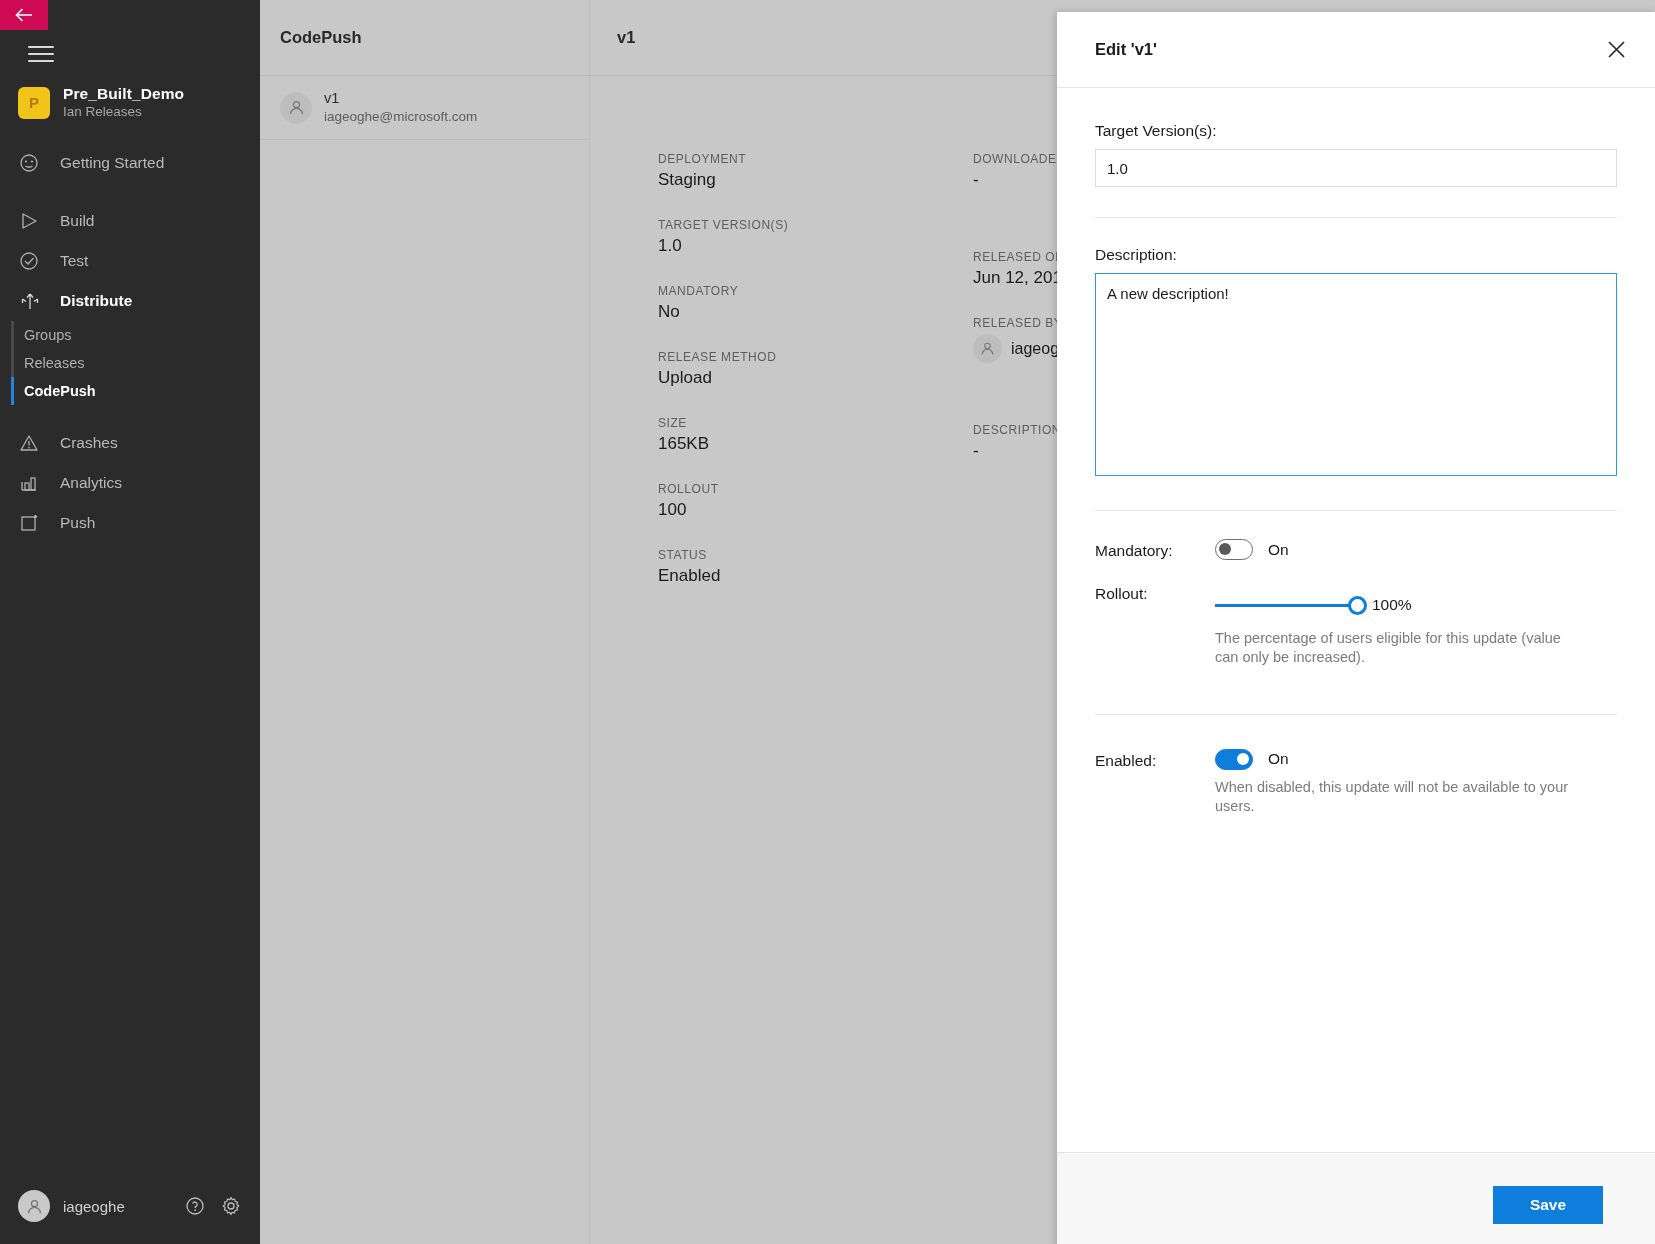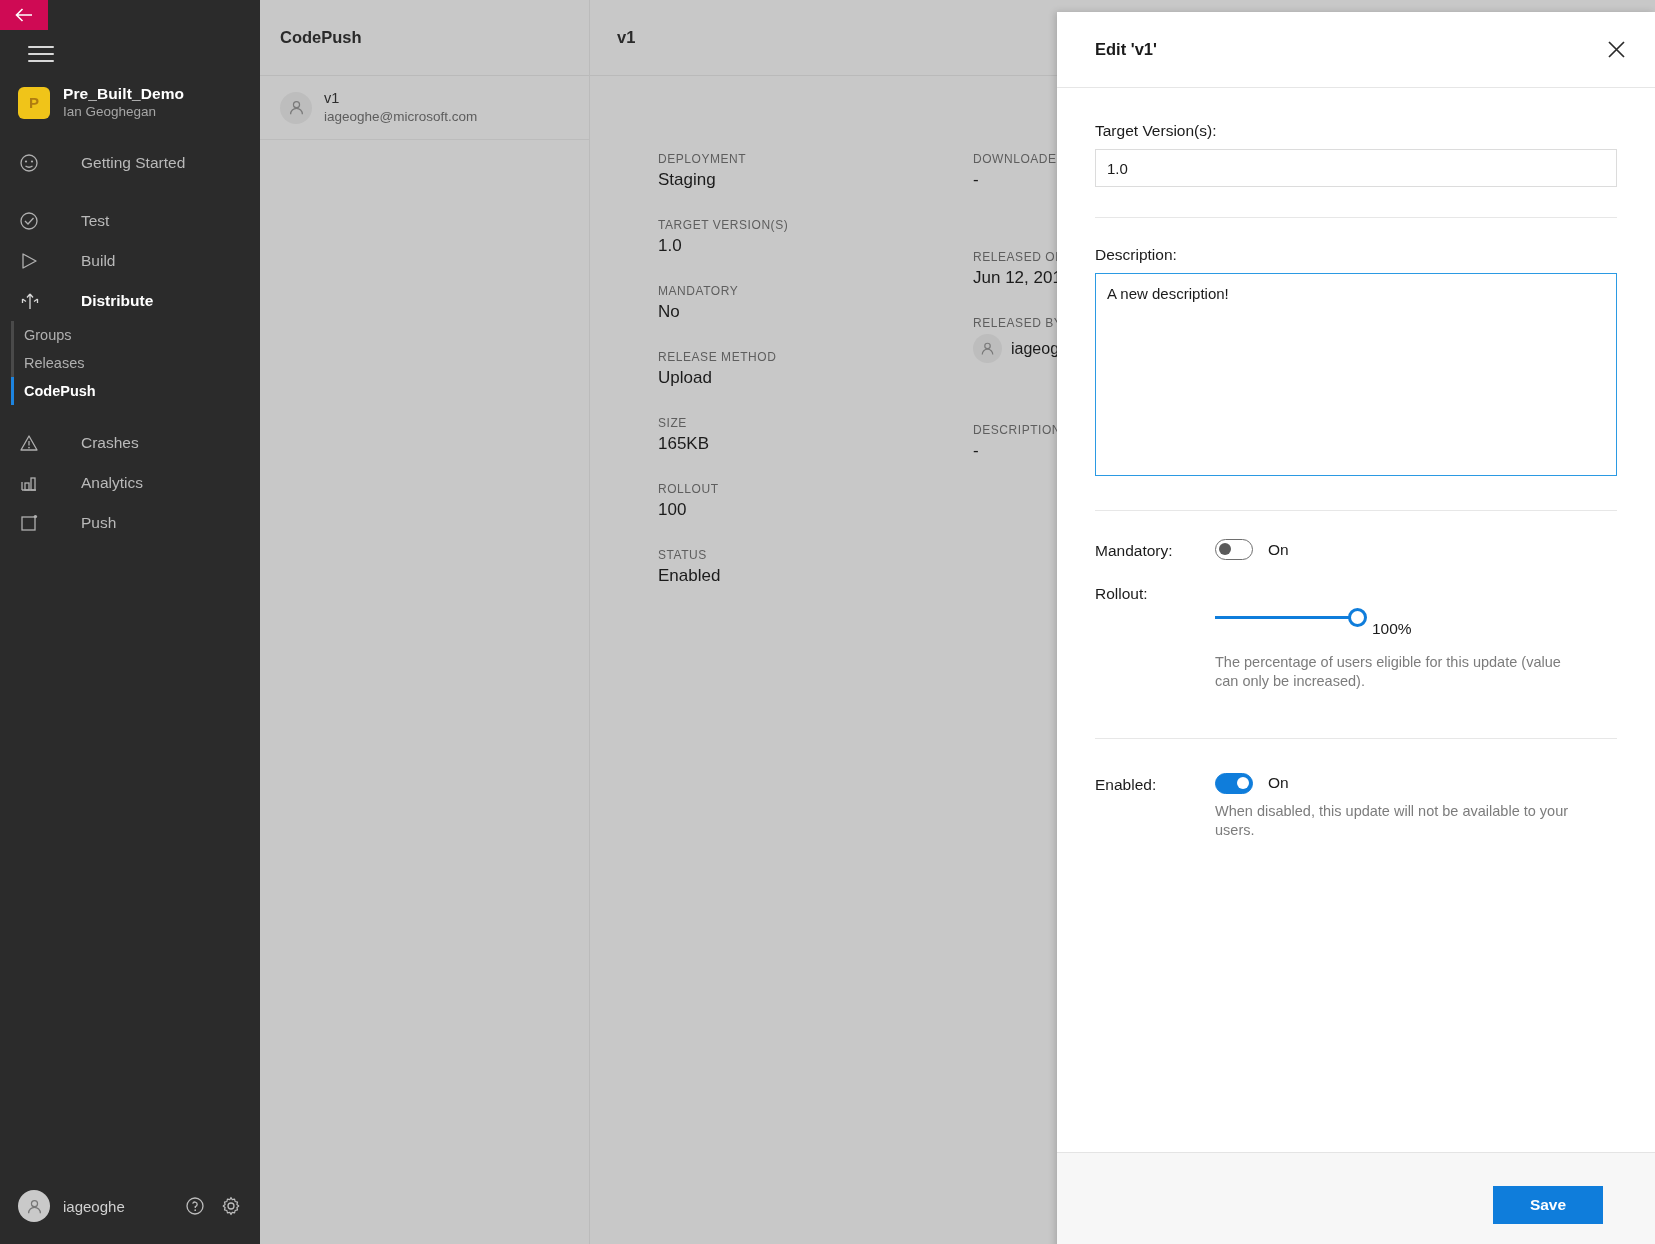--- a/index.html
+++ b/index.html
@@ -46,21 +46,21 @@
     flex: 0 0 auto;
   }
   .app-names { margin-left: 13px; line-height: 1.25; }
   .app-title { color: #ffffff; font-size: 15.5px; font-weight: bold; letter-spacing: .1px;}
   .app-owner { color: #a6a6a6; font-size: 13.5px; margin-top: 1px; }
 
   .nav-list { margin-top: 22px; }
   .nav-item {
     display: flex; align-items: center;
     height: 40px; padding-left: 18px;
-    cursor: pointer; position: relative; gap: 21px;
+    cursor: pointer; position: relative;
   }
   .nav-item .ico { width: 32px; flex:0 0 32px; display:flex; align-items:center; justify-content:flex-start; }
   .nav-item .lbl { font-size: 15.5px; color: #b9b9b9; margin-left: 10px; }
   .nav-item.active .lbl { color: #ffffff; font-weight: bold; }
   .nav-gap { height: 18px; }
 
   .subnav { position: relative; }
   .subnav .rail {
     position: absolute; left: 11px; top: 0; bottom: 0; width: 3px;
     background: #4a4a4a;
@@ -227,21 +227,21 @@
   .slider-line { display: flex; align-items: center; }
   .slider-track {
     width: 143px; height: 3px; background: #0f7ddb; position: relative;
   }
   .slider-knob {
     position: absolute; right: -9px; top: -8px;
     width: 19px; height: 19px; border-radius: 50%;
     background: #ffffff; border: 3px solid #0f7ddb;
     cursor: pointer;
   }
-  .slider-val { margin-left: 14px; font-size: 15.5px; color: #1b1b1b; margin-top: 24px; }
+  .slider-val { margin-left: 14px; font-size: 15.5px; color: #1b1b1b; }
   .help {
     font-size: 14.5px; color: #7c7c7c; line-height: 1.33;
     margin-top: 15px; max-width: 372px;
   }
   .help.tight { margin-top: 8px; }
 </style>
 </head>
 <body>
 
 <div class="app">
@@ -257,21 +257,21 @@
     <div class="hamburger">
       <span></span>
       <span></span>
       <span></span>
     </div>
 
     <div class="app-row">
       <div class="app-tile">P</div>
       <div class="app-names">
         <div class="app-title">Pre_Built_Demo</div>
-        <div class="app-owner">Ian Geoghegan</div>
+        <div class="app-owner">Ian Releases</div>
       </div>
     </div>
 
     <div class="nav-list">
 
       <div class="nav-item">
         <span class="ico">
           <svg width="22" height="22" viewBox="0 0 22 22">
             <circle cx="11" cy="11" r="8" fill="none" stroke="#b0b0b0" stroke-width="1.3"></circle>
             <circle cx="8" cy="9.5" r="1.1" fill="#b0b0b0"></circle>
@@ -280,34 +280,34 @@
           </svg>
         </span>
         <span class="lbl">Getting Started</span>
       </div>
 
       <div class="nav-gap"></div>
 
       <div class="nav-item">
         <span class="ico">
           <svg width="22" height="22" viewBox="0 0 22 22">
+            <path d="M5 4 L18 11 L5 18 Z" fill="none" stroke="#b0b0b0" stroke-width="1.3" stroke-linejoin="round"></path>
+          </svg>
+        </span>
+        <span class="lbl">Build</span>
+      </div>
+
+      <div class="nav-item">
+        <span class="ico">
+          <svg width="22" height="22" viewBox="0 0 22 22">
             <circle cx="11" cy="11" r="8" fill="none" stroke="#b0b0b0" stroke-width="1.3"></circle>
             <path d="M7 11 L10 14 L15.5 8" fill="none" stroke="#b0b0b0" stroke-width="1.3"></path>
           </svg>
         </span>
         <span class="lbl">Test</span>
-      </div>
-
-      <div class="nav-item">
-        <span class="ico">
-          <svg width="22" height="22" viewBox="0 0 22 22">
-            <path d="M5 4 L18 11 L5 18 Z" fill="none" stroke="#b0b0b0" stroke-width="1.3" stroke-linejoin="round"></path>
-          </svg>
-        </span>
-        <span class="lbl">Build</span>
       </div>
 
       <div class="nav-item active">
         <span class="ico">
           <svg width="24" height="22" viewBox="0 0 24 22">
             <path d="M12 19 L12 4 M12 4 L9 7.5 M12 4 L15 7.5" fill="none" stroke="#d8d8d8" stroke-width="1.3"></path>
             <path d="M4.5 9 L4.5 13 M4.5 9 L8 11.5" fill="none" stroke="#d8d8d8" stroke-width="1.3"></path>
             <path d="M19.5 9 L19.5 13 M19.5 9 L16 11.5" fill="none" stroke="#d8d8d8" stroke-width="1.3"></path>
           </svg>
         </span>

